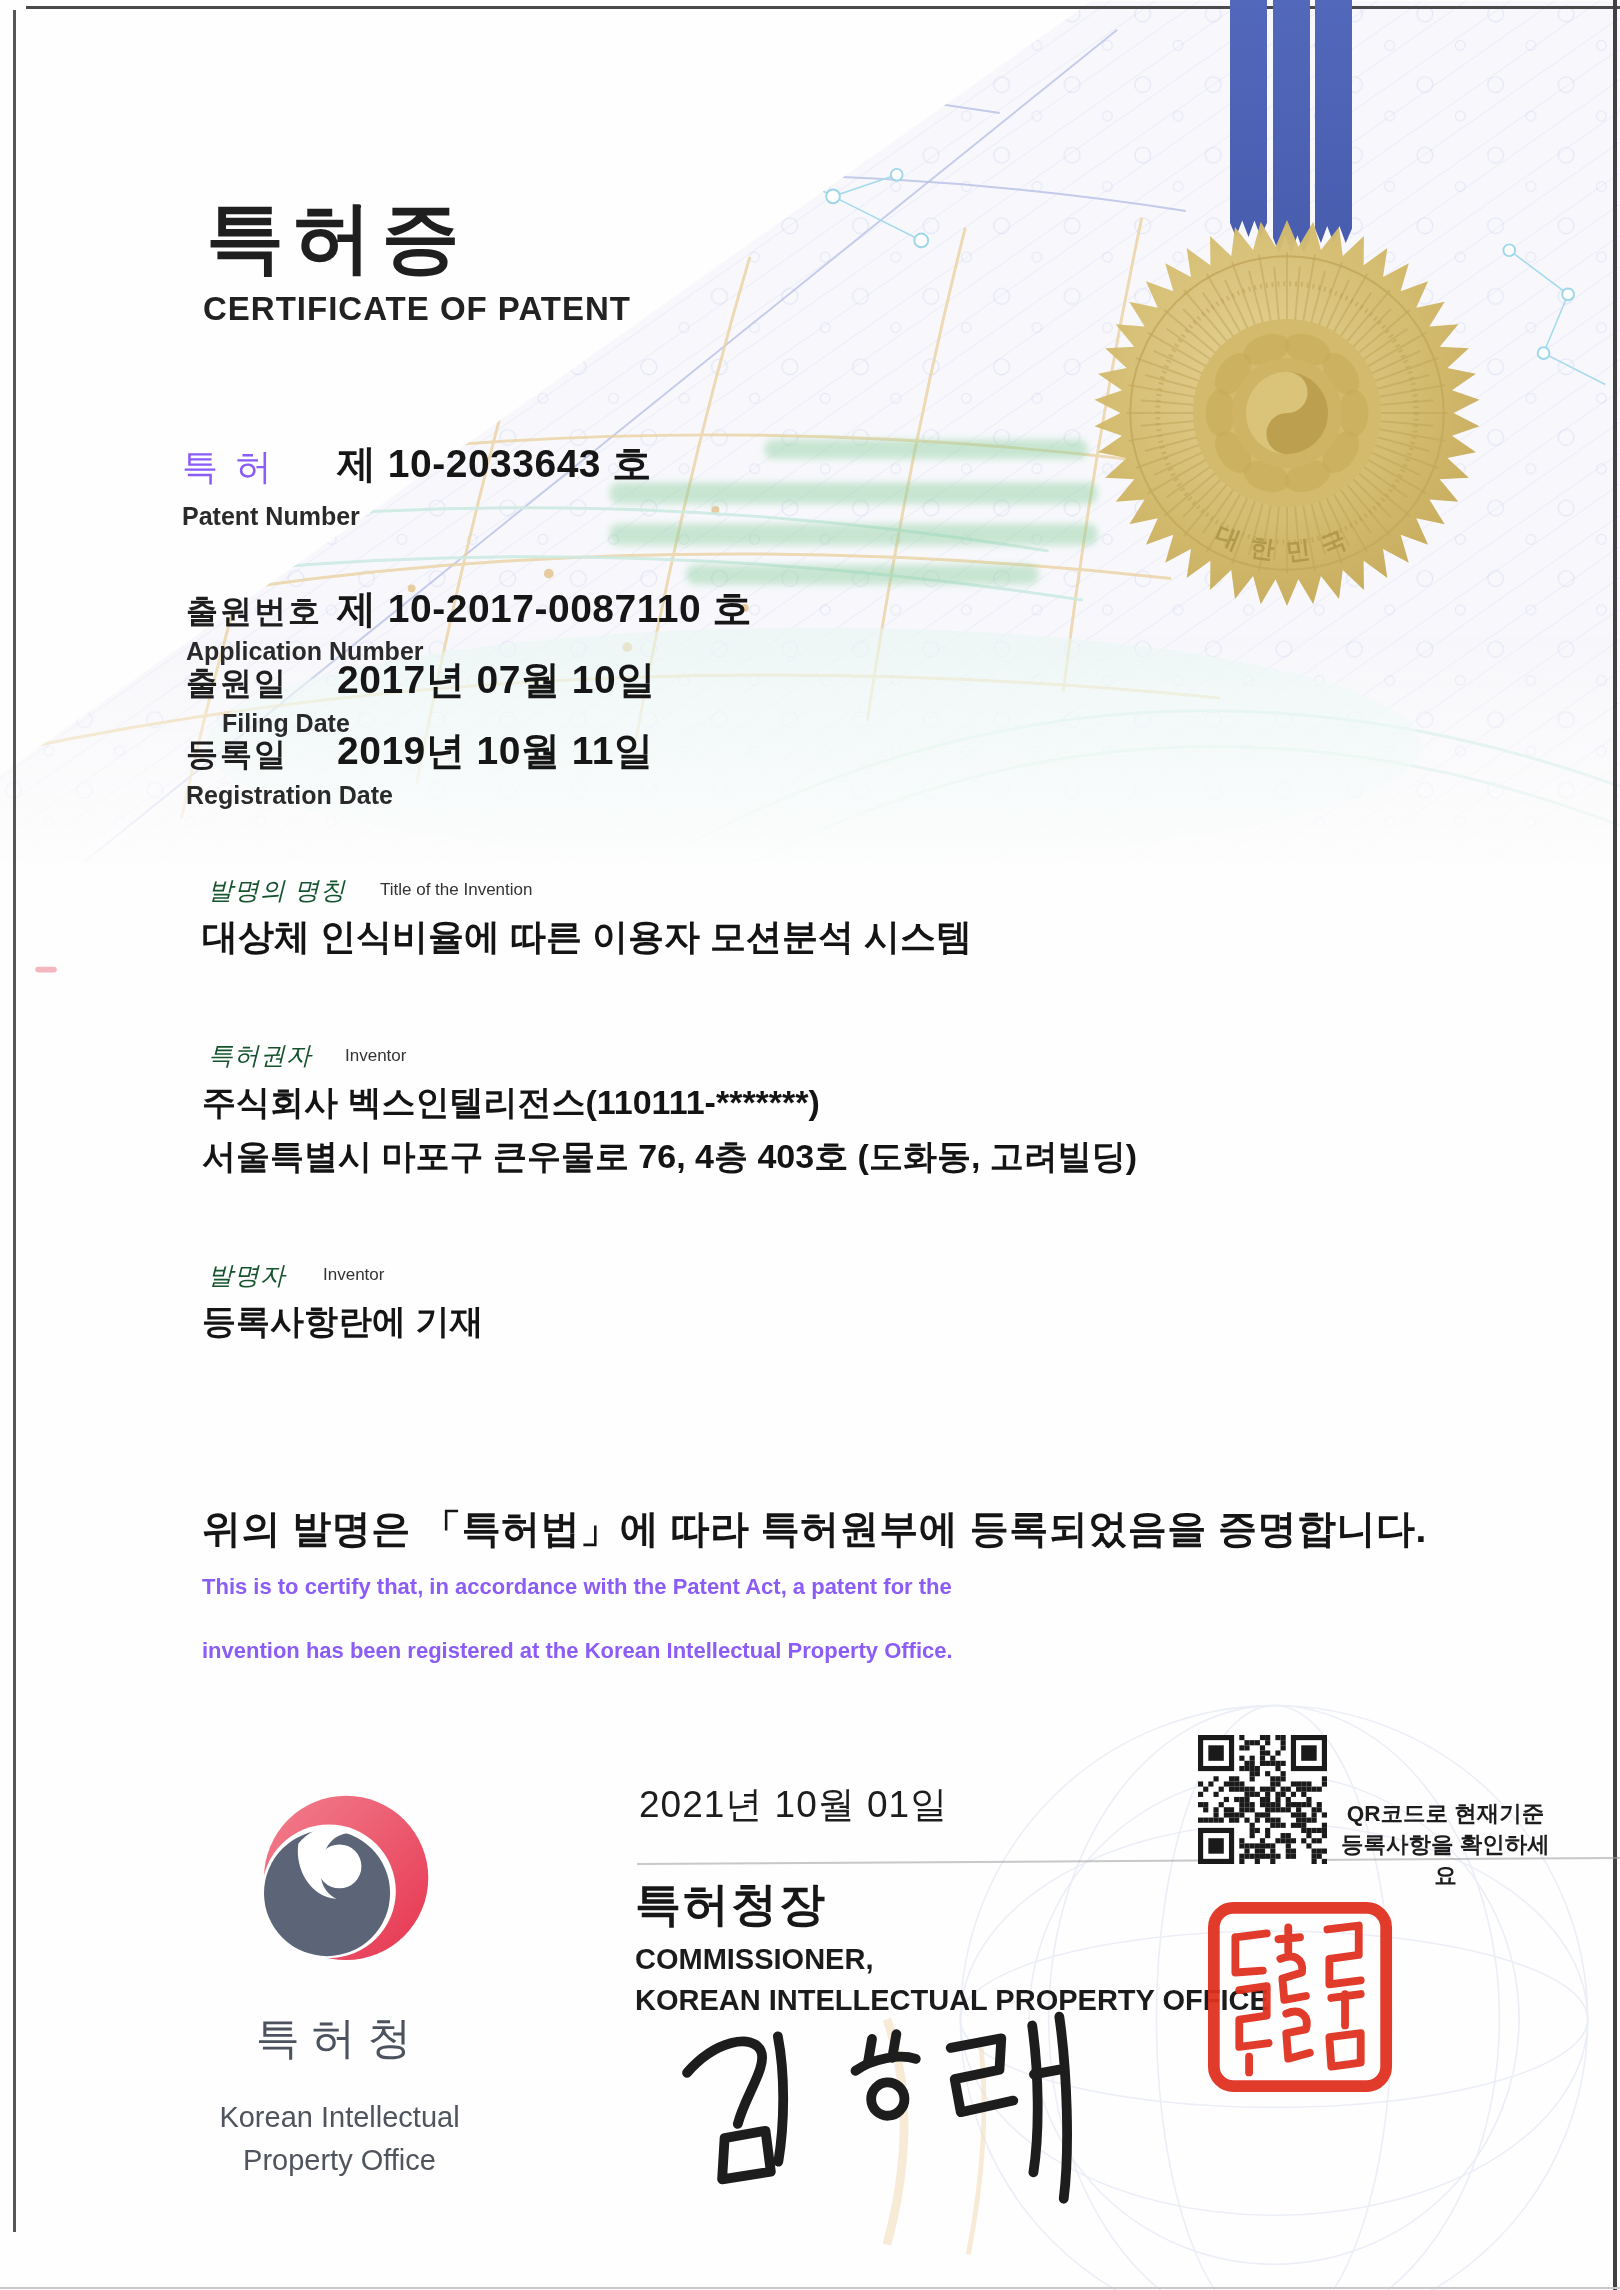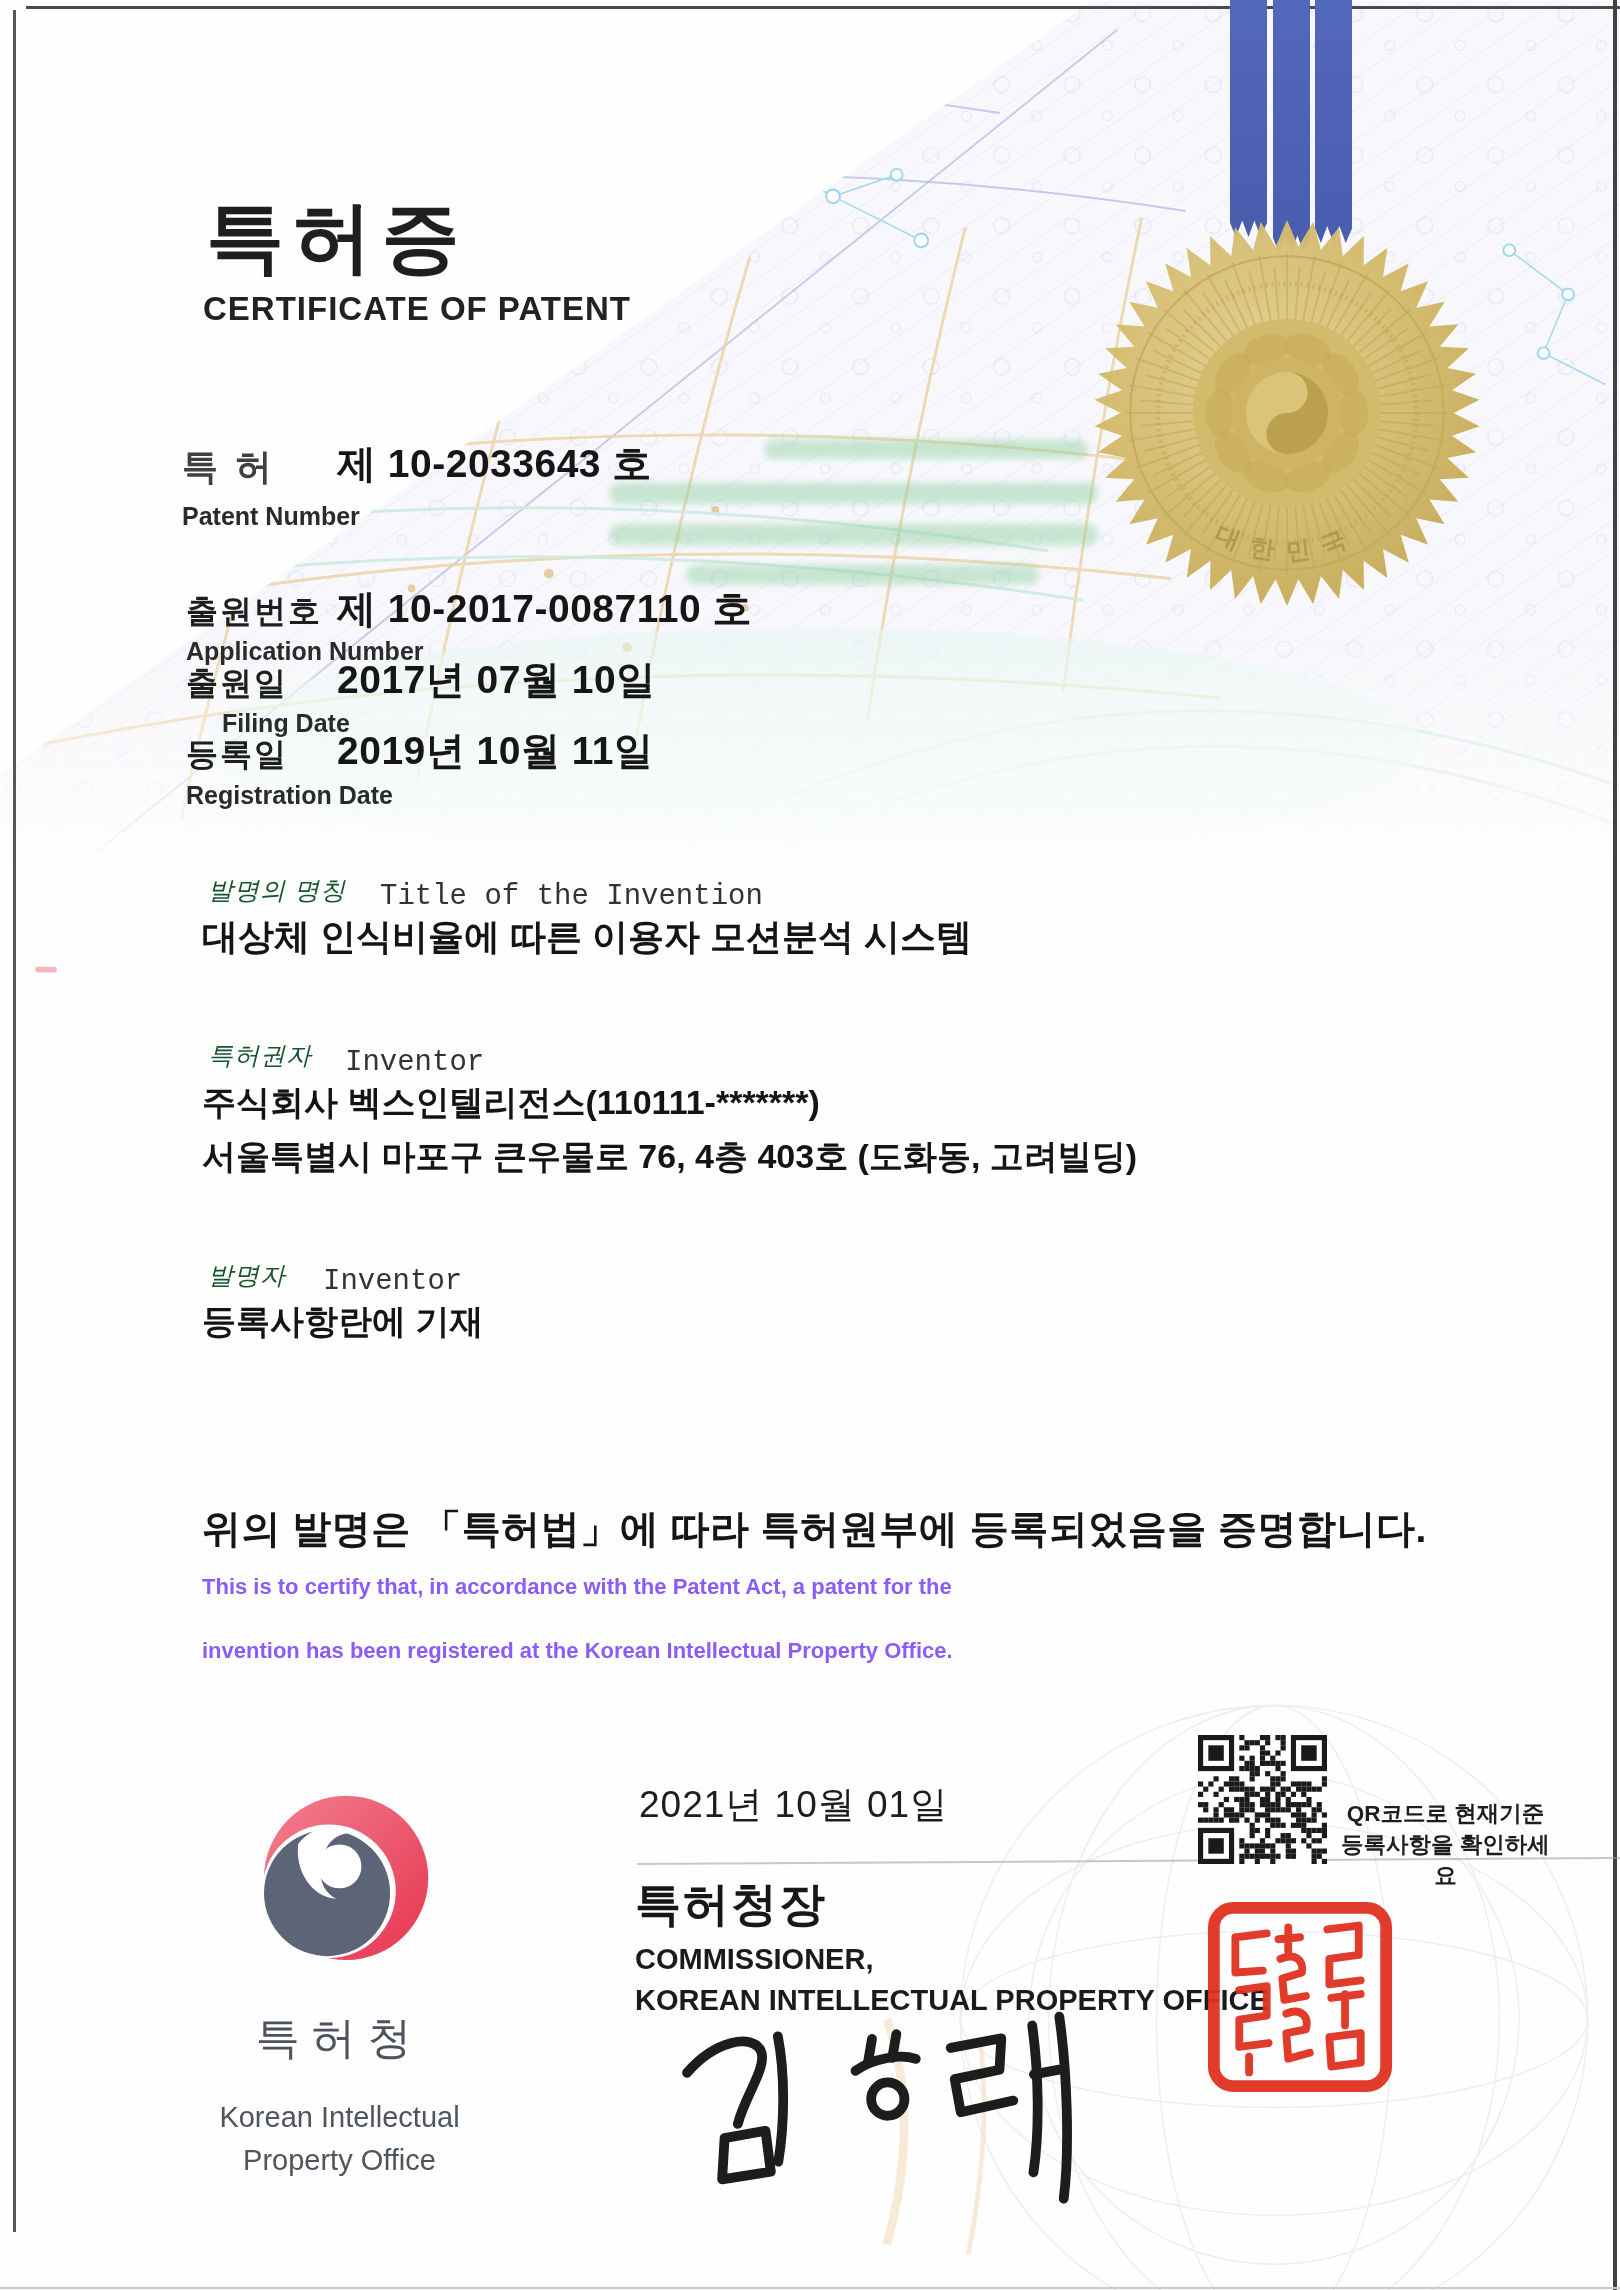--- a/index.html
+++ b/index.html
@@ -2,25 +2,25 @@
 <html lang="ko"><head>
 <meta charset="utf-8">
 <style>
   html,body{margin:0;padding:0;background:#ffffff;}
   .page{position:relative;width:1620px;height:2291px;background:#fefefe;overflow:hidden;
         font-family:"Liberation Sans","DejaVu Sans",sans-serif;color:#1b1b1b;}
   .abs{position:absolute;}
   .ko-title{font-size:78px;font-weight:800;letter-spacing:9.8px;color:#1f1f1f;}
   .en-title{font-size:33px;font-weight:700;letter-spacing:1px;color:#222;}
   .f-label{font-size:32px;font-weight:700;letter-spacing:2px;color:#1e1e1e;}
-  .f-label-big{font-size:36px;font-weight:700;letter-spacing:3.9px;color:#404040;}
+  .f-label-big{font-size:36px;font-weight:400;letter-spacing:3.9px;color:#8b5cf6;}
   .f-sub{font-size:25px;font-weight:700;color:#2a2a2a;}
   .f-value{font-size:39px;font-weight:700;color:#161616;letter-spacing:0.5px;}
   .sec-label{font-size:25px;font-weight:500;color:#14532d;letter-spacing:1px;font-style:italic;}
-  .sec-sub{font-size:29px;font-weight:400;color:#333;font-family:Liberation Mono, monospace;}
+  .sec-sub{font-size:17px;font-weight:400;color:#333;}
   .sec-value{font-size:34px;font-weight:700;color:#141414;}
   .stmt-ko{font-size:39px;font-weight:700;color:#151515;letter-spacing:0.5px;}
   .stmt-en{font-size:22px;font-weight:700;color:#8b5cf6;}
   .date-txt{font-size:37px;font-weight:500;color:#1d1d1d;letter-spacing:1px;}
   .qr-cap{font-size:22.5px;font-weight:700;color:#1d1d1d;text-align:center;width:225px;}
   .comm-ko{font-size:46px;font-weight:800;color:#171717;letter-spacing:2px;}
   .comm-en{font-size:29px;font-weight:700;color:#1b1b1b;}
   .kipo-ko{font-size:44px;font-weight:500;color:#4c525e;letter-spacing:11.8px;text-align:center;width:235px;}
   .kipo-en{font-size:29px;font-weight:500;color:#4f545d;text-align:center;width:333px;line-height:43px;}
   .stripe{position:absolute;top:0;width:37px;z-index:2;

